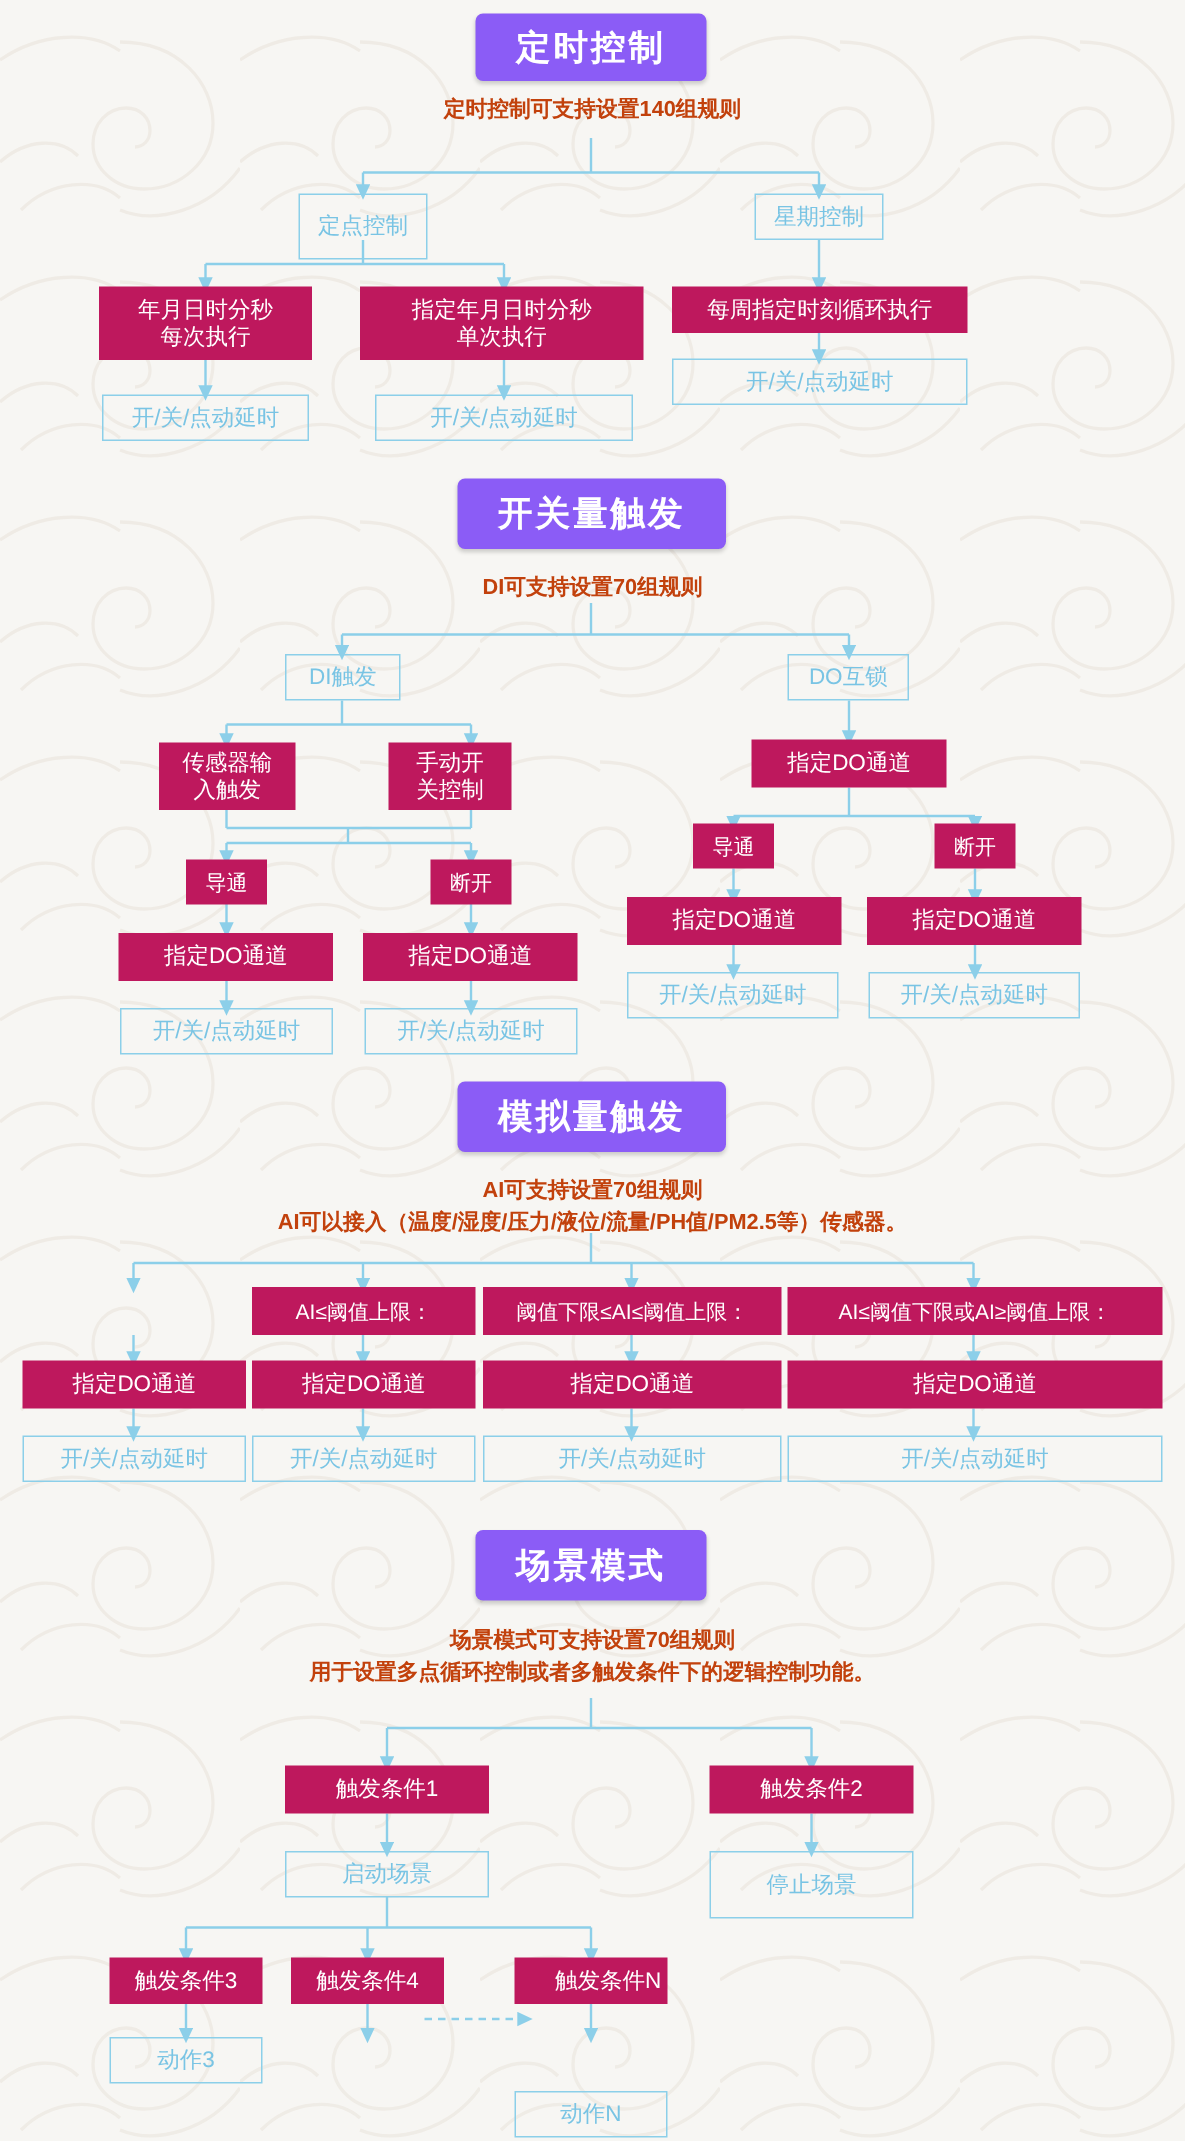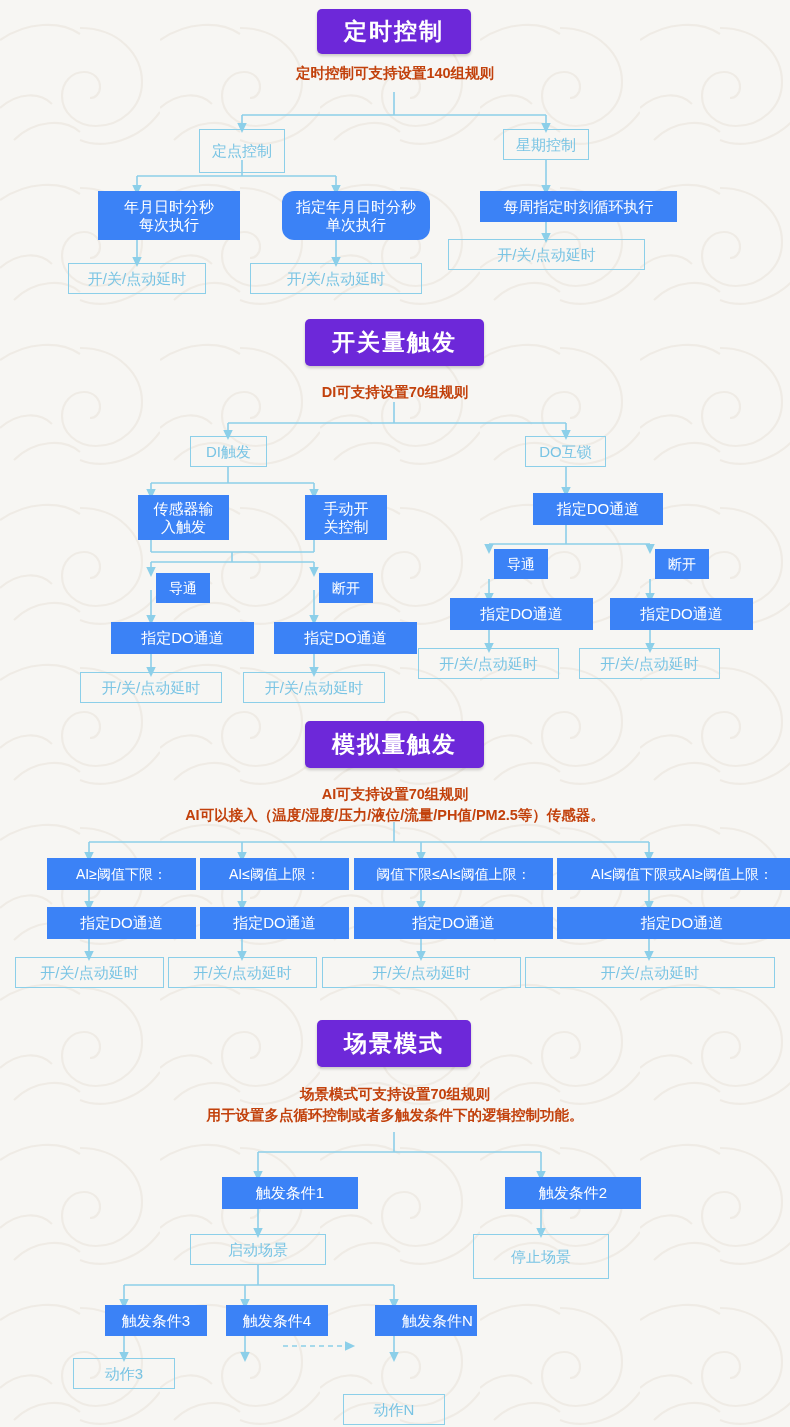--- a/index.html
+++ b/index.html
@@ -9,21 +9,21 @@
     font-family:"Liberation Sans","DejaVu Sans",sans-serif;
     overflow:hidden;
     position:relative;
   }
   
   #bgtex{position:absolute;inset:0;z-index:0;opacity:.55;pointer-events:none;}
   #root{position:absolute;inset:0;z-index:1;}
 
   .badge{
     position:absolute;
-    background:#6d28d9;
+    background:#8b5cf6;
     color:#fff;
     font-size:23px;
     font-weight:bold;
     letter-spacing:2px;
     display:flex;align-items:center;justify-content:center;
     border-radius:5px;
     box-shadow:0 2px 3px rgba(0,0,0,.18);
   }
   .desc{
     position:absolute;
@@ -35,24 +35,23 @@
     white-space:pre-line;
   }
   .box{
     position:absolute;
     display:flex;align-items:center;justify-content:center;
     text-align:center;
     box-sizing:border-box;
     line-height:18px;
   }
   .box.orange{
-    background:#3b82f6;
+    background:#be185d;
     color:#ffffff;
     font-size:15px;
-    margin-left:32px;
   }
   .box.orange.sm{font-size:14px;}
   .box.outline{
     background:transparent;
     border:1.5px solid #8ccfe9;
     color:#79c4e4;
     font-size:15px;
   }
   svg.lines{position:absolute;left:0;top:0;width:790px;height:1427px;overflow:visible;pointer-events:none;}
   .ln{stroke:#8ccfe9;stroke-width:1.6;fill:none;}
@@ -172,37 +171,37 @@
   </svg>
 
   <div class="badge" style="left:317px;top:9px;width:154px;height:45px;">定时控制</div>
   <div class="desc" style="left:195px;top:63px;width:400px;">定时控制可支持设置140组规则</div>
 
   <div class="box outline" style="left:199px;top:129px;width:86px;height:44px;">定点控制</div>
   <div class="box outline" style="left:503px;top:129px;width:86px;height:31px;">星期控制</div>
 
   <div class="box orange" style="left:66px;top:191px;width:142px;height:49px;white-space:pre-line;">年月日时分秒
 每次执行</div>
-  <div class="box orange" style="left:250px;top:191px;width:148px;height:49px;white-space:pre-line;border-radius:12px;">指定年月日时分秒
+  <div class="box orange" style="left:240px;top:191px;width:189px;height:49px;white-space:pre-line;">指定年月日时分秒
 单次执行</div>
   <div class="box orange" style="left:448px;top:191px;width:197px;height:31px;">每周指定时刻循环执行</div>
 
   <div class="box outline" style="left:68px;top:263px;width:138px;height:31px;">开/关/点动延时</div>
   <div class="box outline" style="left:250px;top:263px;width:172px;height:31px;">开/关/点动延时</div>
   <div class="box outline" style="left:448px;top:239px;width:197px;height:31px;">开/关/点动延时</div>
 
   <div class="badge" style="left:305px;top:319px;width:179px;height:47px;">开关量触发</div>
   <div class="desc" style="left:195px;top:382px;width:400px;">DI可支持设置70组规则</div>
 
   <div class="box outline" style="left:190px;top:436px;width:77px;height:31px;">DI触发</div>
   <div class="box outline" style="left:525px;top:436px;width:81px;height:31px;">DO互锁</div>
 
   <div class="box orange" style="left:106px;top:495px;width:91px;height:45px;white-space:pre-line;">传感器输
 入触发</div>
-  <div class="box orange" style="left:273px;top:495px;width:82px;height:45px;white-space:pre-line;">手动开
+  <div class="box orange" style="left:259px;top:495px;width:82px;height:45px;white-space:pre-line;">手动开
 关控制</div>
 
   <div class="box orange sm" style="left:124px;top:573px;width:54px;height:30px;">导通</div>
   <div class="box orange sm" style="left:287px;top:573px;width:54px;height:30px;">断开</div>
 
   <div class="box orange" style="left:79px;top:622px;width:143px;height:32px;">指定DO通道</div>
   <div class="box orange" style="left:242px;top:622px;width:143px;height:32px;">指定DO通道</div>
 
   <div class="box outline" style="left:80px;top:672px;width:142px;height:31px;">开/关/点动延时</div>
   <div class="box outline" style="left:243px;top:672px;width:142px;height:31px;">开/关/点动延时</div>
@@ -215,21 +214,20 @@
   <div class="box orange" style="left:418px;top:598px;width:143px;height:32px;">指定DO通道</div>
   <div class="box orange" style="left:578px;top:598px;width:143px;height:32px;">指定DO通道</div>
 
   <div class="box outline" style="left:418px;top:648px;width:141px;height:31px;">开/关/点动延时</div>
   <div class="box outline" style="left:579px;top:648px;width:141px;height:31px;">开/关/点动延时</div>
 
   <div class="badge" style="left:305px;top:721px;width:179px;height:47px;">模拟量触发</div>
   <div class="desc" style="left:95px;top:784px;width:600px;">AI可支持设置70组规则
 AI可以接入（温度/湿度/压力/液位/流量/PH值/PM2.5等）传感器。</div>
 
-  <div class="box orange sm" style="left:15px;top:858px;width:149px;height:32px;">AI≥阈值下限：</div>
   <div class="box orange sm" style="left:168px;top:858px;width:149px;height:32px;">AI≤阈值上限：</div>
   <div class="box orange sm" style="left:322px;top:858px;width:199px;height:32px;">阈值下限≤AI≤阈值上限：</div>
   <div class="box orange sm" style="left:525px;top:858px;width:250px;height:32px;">AI≤阈值下限或AI≥阈值上限：</div>
 
   <div class="box orange" style="left:15px;top:907px;width:149px;height:32px;">指定DO通道</div>
   <div class="box orange" style="left:168px;top:907px;width:149px;height:32px;">指定DO通道</div>
   <div class="box orange" style="left:322px;top:907px;width:199px;height:32px;">指定DO通道</div>
   <div class="box orange" style="left:525px;top:907px;width:250px;height:32px;">指定DO通道</div>
 
   <div class="box outline" style="left:15px;top:957px;width:149px;height:31px;">开/关/点动延时</div>

